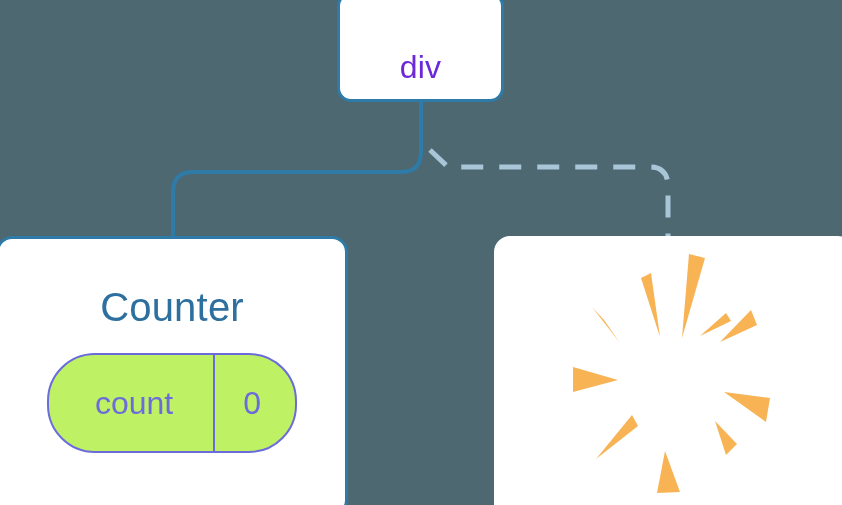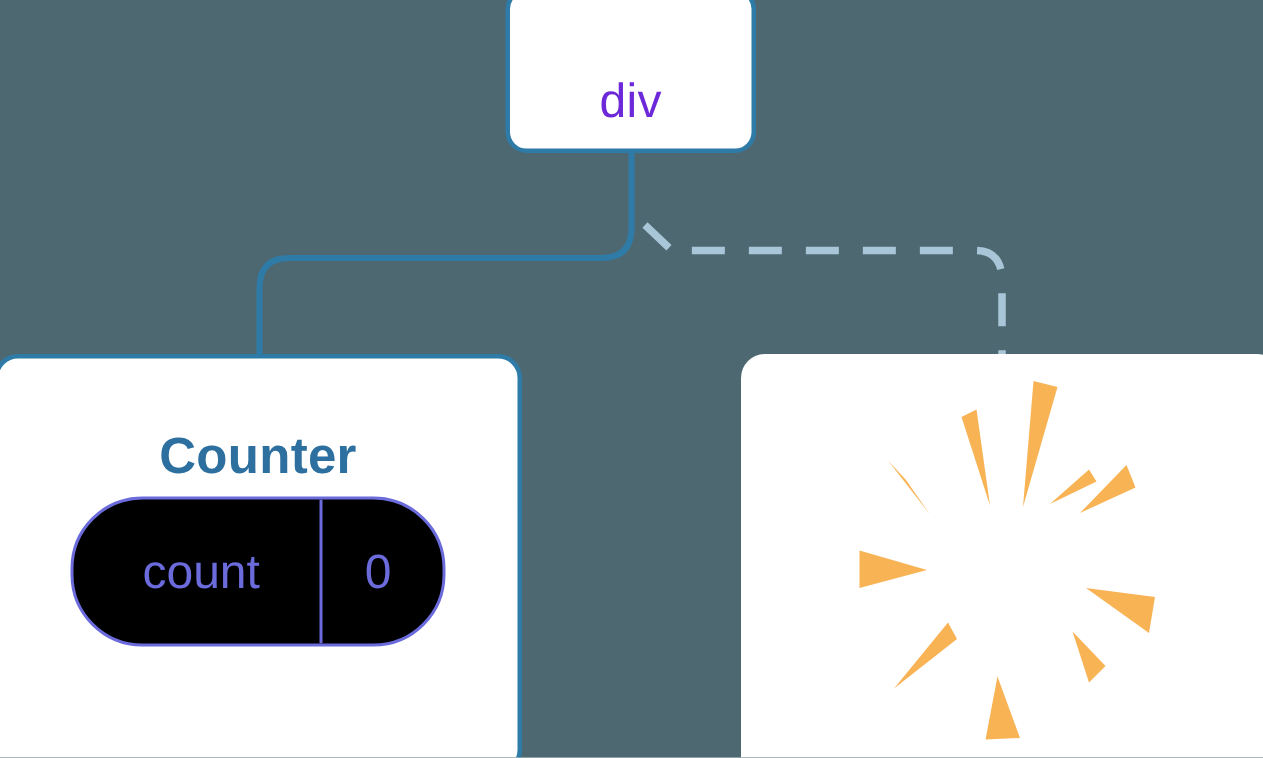--- a/index.html
+++ b/index.html
@@ -63,37 +63,36 @@
     width: 352px;
     height: 280px;
     border: 3px solid #2E7BA8;
     border-radius: 16px;
     display: flex;
     flex-direction: column;
     align-items: center;
     padding-top: 48px;
   }
   .node-counter .node-title {
-    font-size: 34px;
+    font-size: 40px;
     color: #2D6F9E;
     letter-spacing: 0.2px;
     line-height: 1;
-    margin-bottom: 10px;
-    font-weight: bold;
+    margin-bottom: 26px;
   }
 
   
   .prop-pill {
     display: flex;
     align-items: stretch;
     height: 96px;
     border: 2px solid #6B6BDC;
     border-radius: 48px;
     overflow: hidden;
-    background: #000000;
+    background: #bef264;
   }
   .prop-name, .prop-value {
     display: flex;
     align-items: center;
     justify-content: center;
     color: #6B6BDC;
     font-size: 32px;
     line-height: 1;
   }
   .prop-name {

